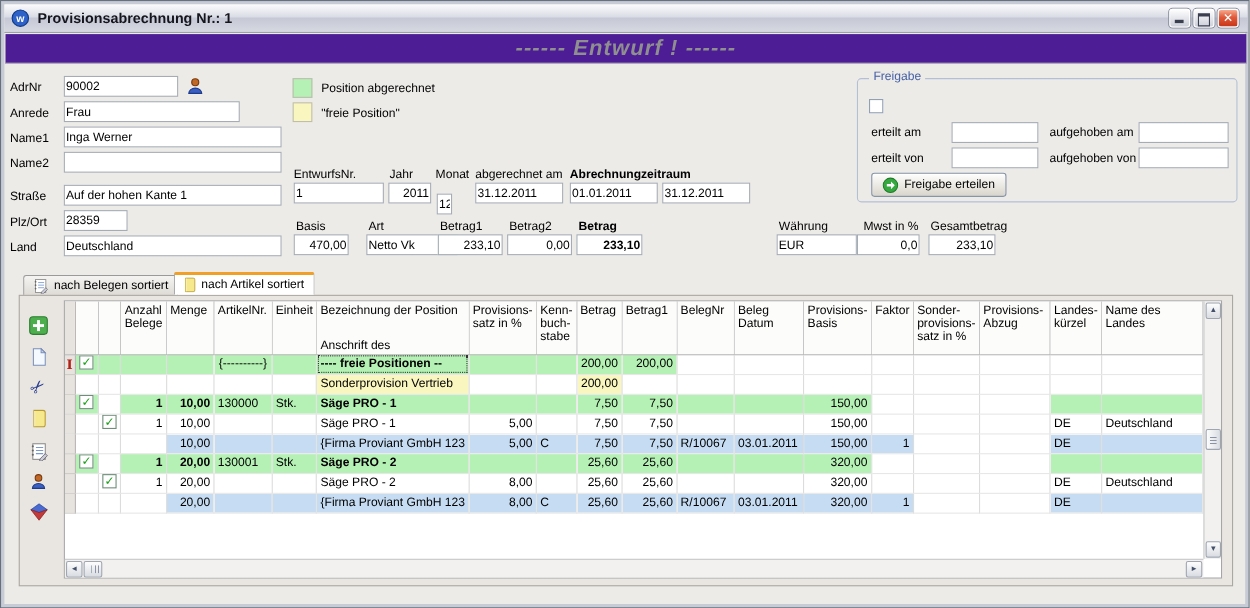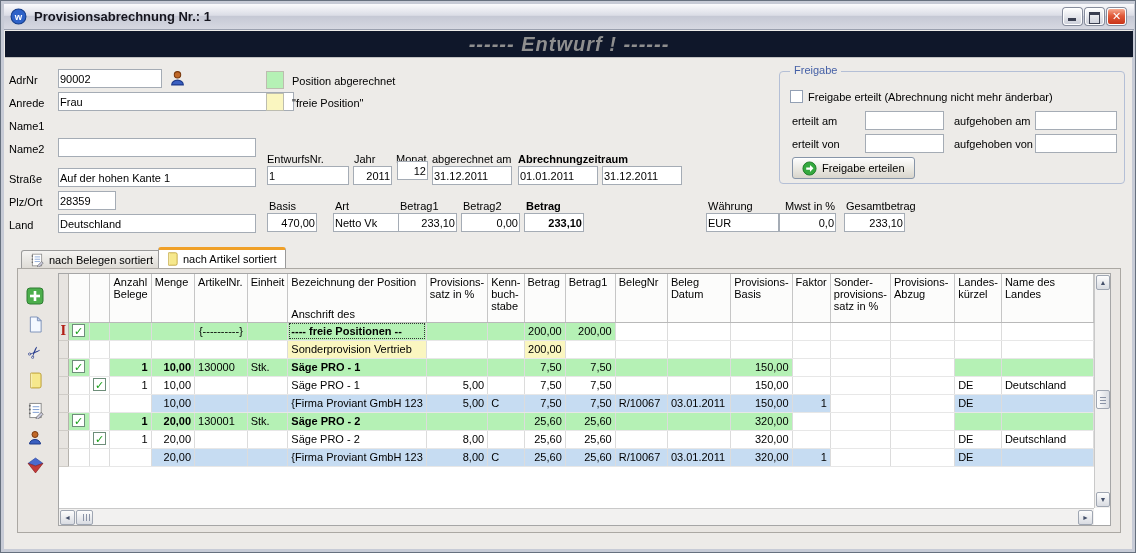--- a/index.html
+++ b/index.html
@@ -13,21 +13,21 @@
   .titlebar .logo{margin-left:6px;width:17px;height:17px;}
   .titlebar .ttl{margin-left:7px;font-size:13px;font-weight:bold;color:#15151E;text-align:center;}
   .winbtns{position:absolute;right:8px;top:4px;display:flex;gap:3px;}
   .wbtn{width:19px;height:17px;border:1px solid #FFFFFF;border-radius:3px;box-shadow:0 0 0 1px #868C9C;
         background:linear-gradient(#FDFDFD,#CDD0DA);position:relative;cursor:default;}
   .wbtn.min::after{content:"";position:absolute;left:4px;bottom:3px;width:8px;height:3px;background:#3A3F50;}
   .wbtn.max::after{content:"";position:absolute;left:3px;top:3px;width:9px;height:8px;border:1px solid #3A3F50;border-top-width:3px;}
   .wbtn.close{background:linear-gradient(#F7A98E 0%,#E05A3A 45%,#C93418 100%);}
   .wbtn.close::after{content:"✕";position:absolute;left:0;right:0;top:1px;text-align:center;color:#fff;font-size:11px;font-weight:bold;}
   
-  .banner{position:absolute;left:4px;top:30px;width:1128px;height:27px;background:#0f172a;
+  .banner{position:absolute;left:4px;top:30px;width:1128px;height:27px;background:#4c1d95;
           border-bottom:1px solid #C2C2C2;text-align:center;font-size:20px;font-weight:600;
           font-style:italic;color:#8F8F8F;letter-spacing:1px;line-height:26px;}
   
   .lbl{position:absolute;font-size:11px;color:#000;white-space:nowrap;}
   .lbl.b{font-weight:bold;}
   .fld{position:absolute;height:19px;border:1px solid #A5ACB5;background:#fff;font-size:11px;
        padding:0 1px;color:#000;}
   .fld.r{text-align:right;}
   .fld.b{font-weight:bold;}
   .swatch{position:absolute;width:18px;height:18px;border:1px solid #BDBDB0;}
@@ -102,42 +102,43 @@
 
   <div class="banner">------ Entwurf ! ------</div>
 
   <span class="lbl" style="left:8px;top:73px">AdrNr</span>
   <input class="fld" style="left: 57px; top: 68px; width: 104px;" readonly="" value="90002">
   <svg class="icon16" style="left:168px;top:69px" viewBox="0 0 16 16">
     <circle cx="8" cy="4.5" r="3" fill="#C06828" stroke="#7A3A0E"></circle>
       <path d="M2.5 14 a5.5 4.5 0 0 1 11 0 z" fill="#3A5FC0" stroke="#1E3A8A"></path>
   </svg>
   <span class="lbl" style="left:8px;top:96px">Anrede</span>
-  <input class="fld" style="left: 57px; top: 91px; width: 236px;" readonly="" value="Frau">
+  <input class="fld" style="left: 57px; top: 91px; width: 160px;" readonly="" value="Frau">
   <span class="lbl" style="left:8px;top:119px">Name1</span>
+  <input class="fld" style="left: 57px; top: 114px; width: 198px;" readonly="" value="Inga Werner">
   <span class="lbl" style="left:8px;top:142px">Name2</span>
   <input class="fld" style="left: 57px; top: 137px; width: 198px;" readonly="" value="">
   <span class="lbl" style="left:8px;top:172px">Straße</span>
   <input class="fld" style="left: 57px; top: 167px; width: 198px;" readonly="" value="Auf der hohen Kante 1">
   <span class="lbl" style="left:8px;top:195px">Plz/Ort</span>
   <input class="fld" style="left: 57px; top: 190px; width: 58px;" readonly="" value="28359">
   <span class="lbl" style="left:8px;top:218px">Land</span>
   <input class="fld" style="left: 57px; top: 213px; width: 198px;" readonly="" value="Deutschland">
 
   <div class="swatch" style="left:265px;top:70px;background:var(--green)"></div>
   <span class="lbl" style="left:291px;top:74px">Position abgerechnet</span>
   <div class="swatch" style="left:265px;top:92px;background:var(--yellow)"></div>
   <span class="lbl" style="left:291px;top:96px">"freie Position"</span>
 
   <span class="lbl" style="left:266px;top:152px">EntwurfsNr.</span>
   <input class="fld" style="left: 266px; top: 165px; width: 82px;" readonly="" value="1">
   <span class="lbl" style="left:353px;top:152px">Jahr</span>
   <input class="fld r" style="left: 352px; top: 165px; width: 39px;" readonly="" value="2011">
   <span class="lbl" style="left:395px;top:152px">Monat</span>
-  <input class="fld r" style="left: 396px; top: 160px; width: 31px; text-align: right;" readonly="" value="12">
+  <input class="fld r" style="left: 396px; top: 175px; width: 14px; text-align: right;" readonly="" value="12">
   <span class="lbl" style="left:431px;top:152px">abgerechnet am</span>
   <input class="fld" style="left: 431px; top: 165px; width: 80px;" readonly="" value="31.12.2011">
   <span class="lbl b" style="left:517px;top:152px">Abrechnungzeitraum</span>
   <input class="fld" style="left: 517px; top: 165px; width: 80px;" readonly="" value="01.01.2011">
   <input class="fld" style="left: 601px; top: 165px; width: 80px;" readonly="" value="31.12.2011">
 
   <span class="lbl" style="left:268px;top:199px">Basis</span>
   <input class="fld r" style="left: 266px; top: 212px; width: 50px;" readonly="" value="470,00">
   <span class="lbl" style="left:334px;top:199px">Art</span>
   <input class="fld" style="left: 332px; top: 212px; width: 83px;" readonly="" value="Netto Vk">
@@ -151,21 +152,20 @@
   <span class="lbl" style="left:707px;top:199px">Währung</span>
   <input class="fld" style="left: 705px; top: 212px; width: 73px;" readonly="" value="EUR">
   <span class="lbl" style="left:784px;top:199px">Mwst in %</span>
   <input class="fld r" style="left: 778px; top: 212px; width: 57px;" readonly="" value="0,0">
   <span class="lbl" style="left:845px;top:199px">Gesamtbetrag</span>
   <input class="fld r" style="left: 843px; top: 212px; width: 61px;" readonly="" value="233,10">
 
   <div class="group">
     <span class="cap">Freigabe</span>
     <div class="cbx" style="left:10px;top:18px"></div>
-    <span class="lbl" style="left:28px;top:19px">Freigabe erteilt (Abrechnung nicht mehr änderbar)</span>
     <span class="lbl" style="left:12px;top:43px">erteilt am</span>
     <input class="fld" style="left: 85px; top: 39px; width: 79px;" readonly="" value="">
     <span class="lbl" style="left:174px;top:43px">aufgehoben am</span>
     <input class="fld" style="left: 255px; top: 39px; width: 82px;" readonly="" value="">
     <span class="lbl" style="left:12px;top:66px">erteilt von</span>
     <input class="fld" style="left: 85px; top: 62px; width: 79px;" readonly="" value="">
     <span class="lbl" style="left:174px;top:66px">aufgehoben von</span>
     <input class="fld" style="left: 255px; top: 62px; width: 82px;" readonly="" value="">
     <div class="btn" style="left:12px;top:85px">
       <svg width="15" height="15" viewBox="0 0 16 16">

